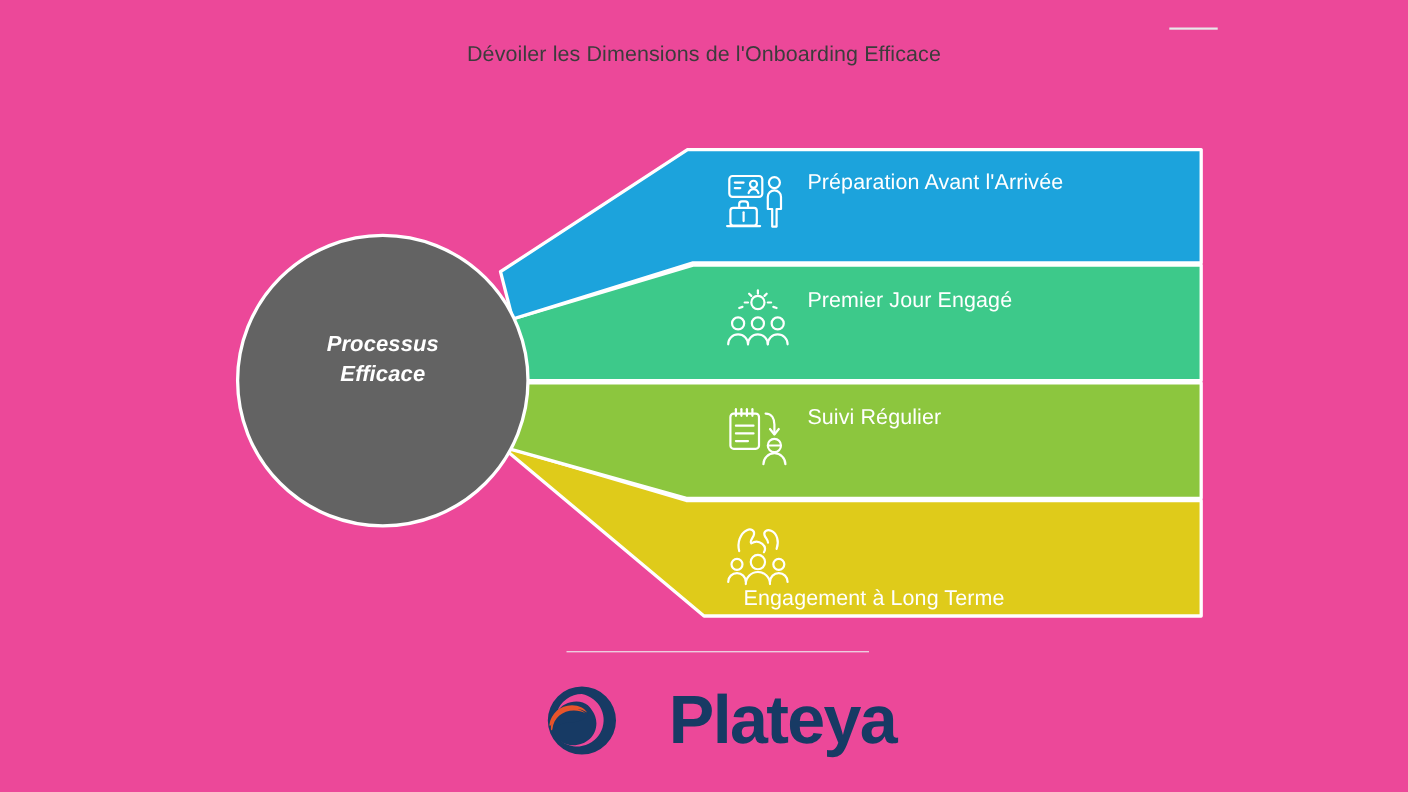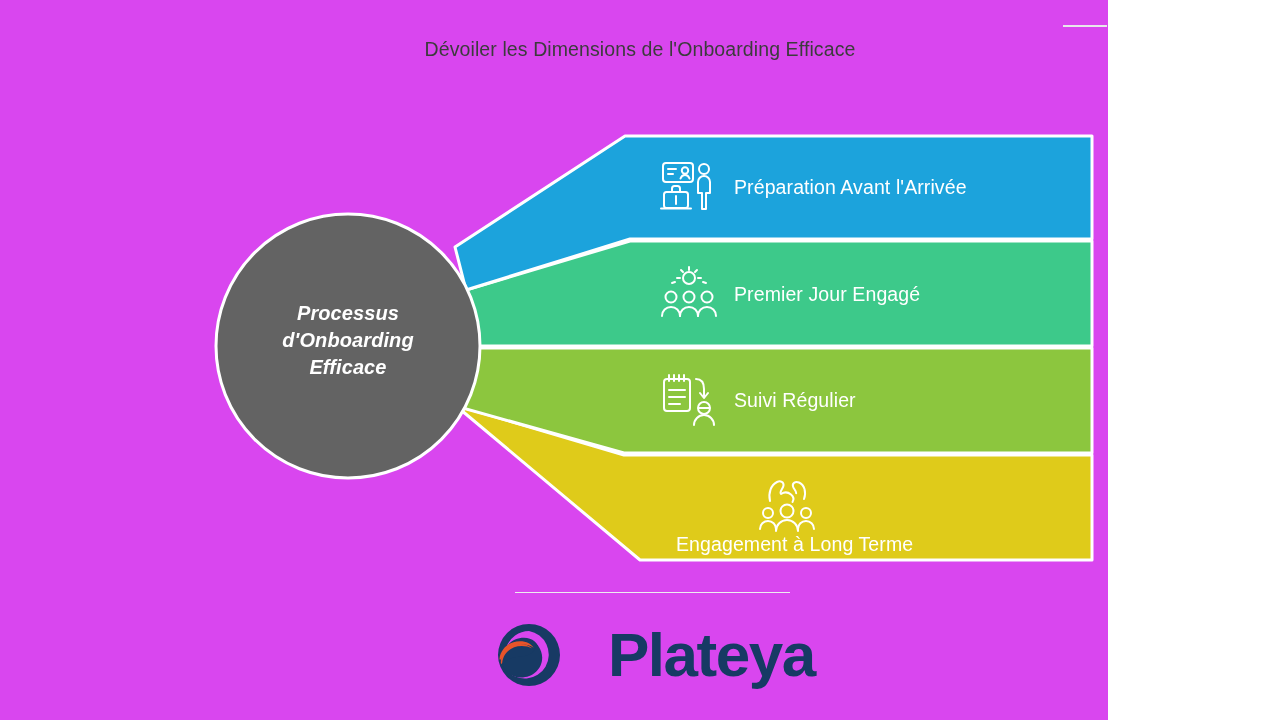--- a/index.html
+++ b/index.html
@@ -7,23 +7,23 @@
   html, body {
     width: 1280px;
     height: 720px;
     background: #ffffff;
     font-family: "Liberation Sans", sans-serif;
     overflow: hidden;
   }
 
   #slide {
     position: relative;
-    width: 1108px;
+    width: 1280px;
     height: 720px;
-    background: #d946ef;
+    background: #ec4899;
   }
 
   
   .top-rule {
     position: absolute;
     left: 1063px;
     top: 25px;
     width: 44px;
     height: 2px;
     background: #e8e8ea;
@@ -65,21 +65,20 @@
     line-height: 27px;
     letter-spacing: 0.1px;
     pointer-events: none;
     font-style: italic;
   }
 
   
   .band-row {
     position: absolute;
     display: flex;
-    align-items: center;
     height: 64px;
     left: 660px;
   }
   .band-row .band-icon {
     width: 58px;
     height: 58px;
     flex: 0 0 58px;
     display: block;
   }
   .band-row .band-label {
@@ -146,21 +145,20 @@
       <path id="wedge-1" d="M 466 290 L 630 241 L 1092 241 L 1092 346 L 452 346 Z" fill="#3DC98A" stroke="#ffffff" stroke-width="3" stroke-linejoin="round"></path>
 
       <path id="wedge-0" d="M 455 247 L 625 136 L 1092 136 L 1092 239 L 630 239 L 466 290 Z" fill="#1CA3DC" stroke="#ffffff" stroke-width="3" stroke-linejoin="round"></path>
 
       <circle id="hub-circle" cx="348" cy="346" r="132" fill="#636363" stroke="#ffffff" stroke-width="3"></circle>
     </svg>
   </div>
 
   <div class="hub-text">
     <div>Processus</div>
-    <div>d'Onboarding</div>
     <div>Efficace</div>
   </div>
 
   <div class="band-row" id="band-row-0">
     <span class="band-icon">
       <svg viewBox="0 0 58 58" fill="none" stroke="#ffffff" stroke-width="2" stroke-linecap="round" stroke-linejoin="round">
 
         <rect x="3" y="5" width="30" height="19" rx="3"></rect>
         <circle cx="25" cy="12.5" r="3.2"></circle>
         <path d="M20.5 20.5c0.8-2.4 2.5-3.6 4.5-3.6s3.7 1.2 4.5 3.6"></path>

